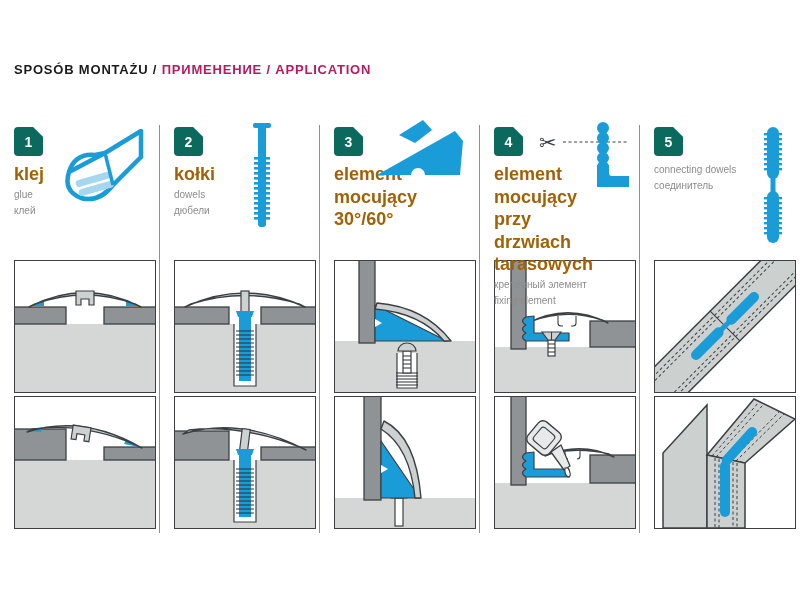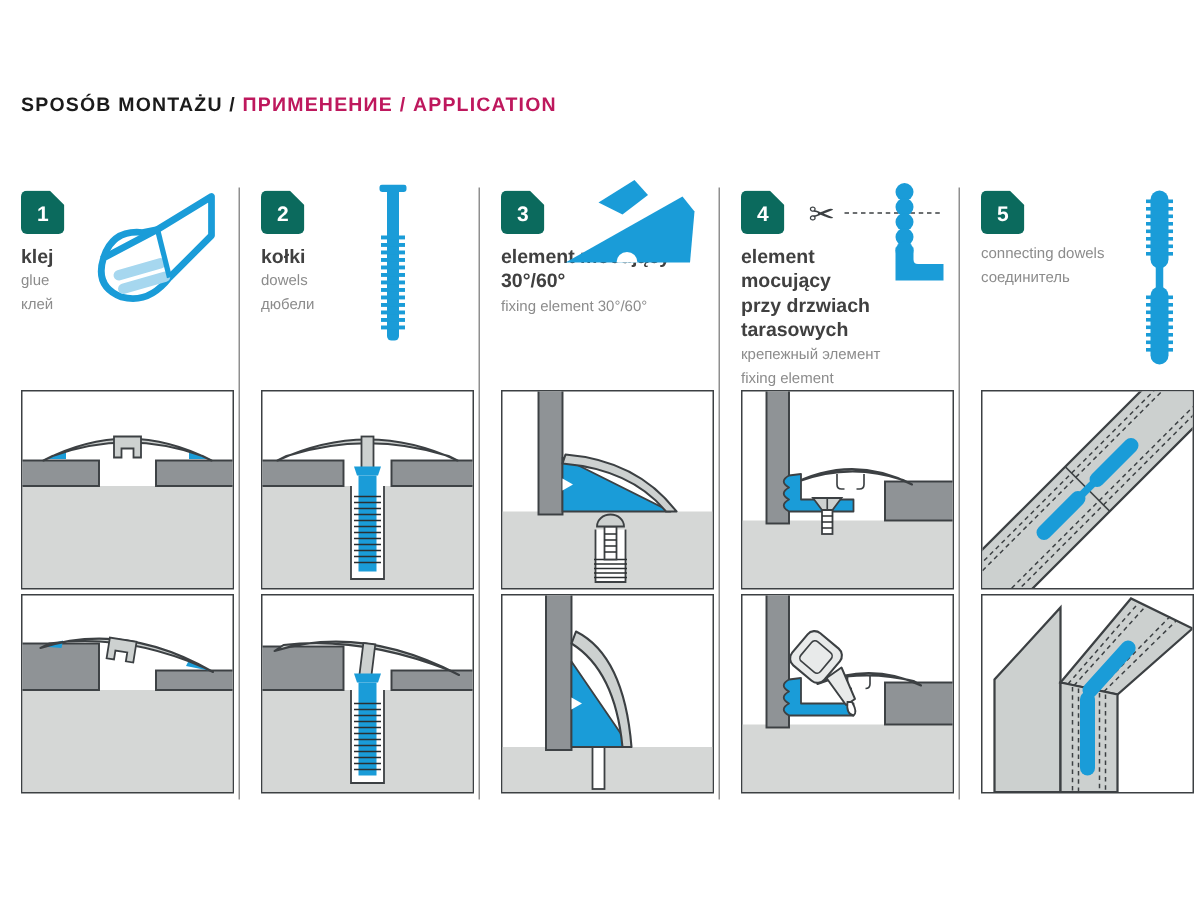--- a/index.html
+++ b/index.html
@@ -25,21 +25,21 @@
   .col:last-child{border-right:none;}
   .badge{
     width:29px;height:29px;background:#0b6a5d;color:#ffffff;
     border-radius:4px;
     clip-path:polygon(0 0,66% 0,100% 34%,100% 100%,0 100%);
     display:flex;align-items:center;justify-content:center;
     font-size:14px;font-weight:bold;margin-top:2px;
   }
   .col-head{height:133px;position:relative;}
   .labels{margin-top:7px;}
-  .label-pl{font-size:13px;font-weight:bold;color:#404040;line-height:1.25;}
+  .label-pl{font-size:18px;font-weight:bold;color:#a16207;line-height:1.25;}
   .label-sec{font-size:10px;color:#8c8c8c;line-height:1.42;margin-top:2px;}
   .col-3 .label-pl{max-width:122px;}
   .col-3 .label-sec{max-width:128px;}
   .col-4 .label-pl{max-width:88px;}
   .col-5 .label-sec{max-width:100px;}
   .icon{position:absolute;}
   .icon-1{top:0;right:14px;}
   .icon-2{top:-4px;right:44px;}
   .icon-3{top:-8px;right:14px;}
   .icon-4{top:-6px;right:8px;}
@@ -178,21 +178,20 @@
       <span class="icon icon-3">
         <svg width="100" height="58" viewBox="0 0 100 58">
           <polygon class="bl" points="34,16 58,1 67,11 50,24"></polygon>
           <polygon class="bl" points="12,56 90,12 98,22 95,56"></polygon>
           <path fill="#fff" d="M46 56 a7 7 0 0 1 14 0 z"></path>
           <polygon fill="#fff" points="12,40 20,45 12,50"></polygon>
         </svg>
       </span>
       <div class="labels">
         <div class="label-pl">element mocujący 30°/60°</div>
-        <div class="label-sec">fixing element 30°/60°</div>
       </div>
     </div>
     <div class="panel">
       <svg width="140" height="131" viewBox="0 0 140 131">
         <rect class="fl" x="0" y="80" width="140" height="51"></rect>
         <rect class="fd" x="24" y="-2" width="16" height="84"></rect>
         <path class="wh" d="M62 92 V127 H82 V92" fill="#fff"></path>
         <path class="th" d="M61 112h22M61 115h22M61 118h22M61 121h22M61 124h22"></path>
         <rect class="wh" x="68" y="90" width="8" height="22"></rect>
         <path class="th" d="M68 95h8M68 99h8M68 103h8M68 107h8"></path>

